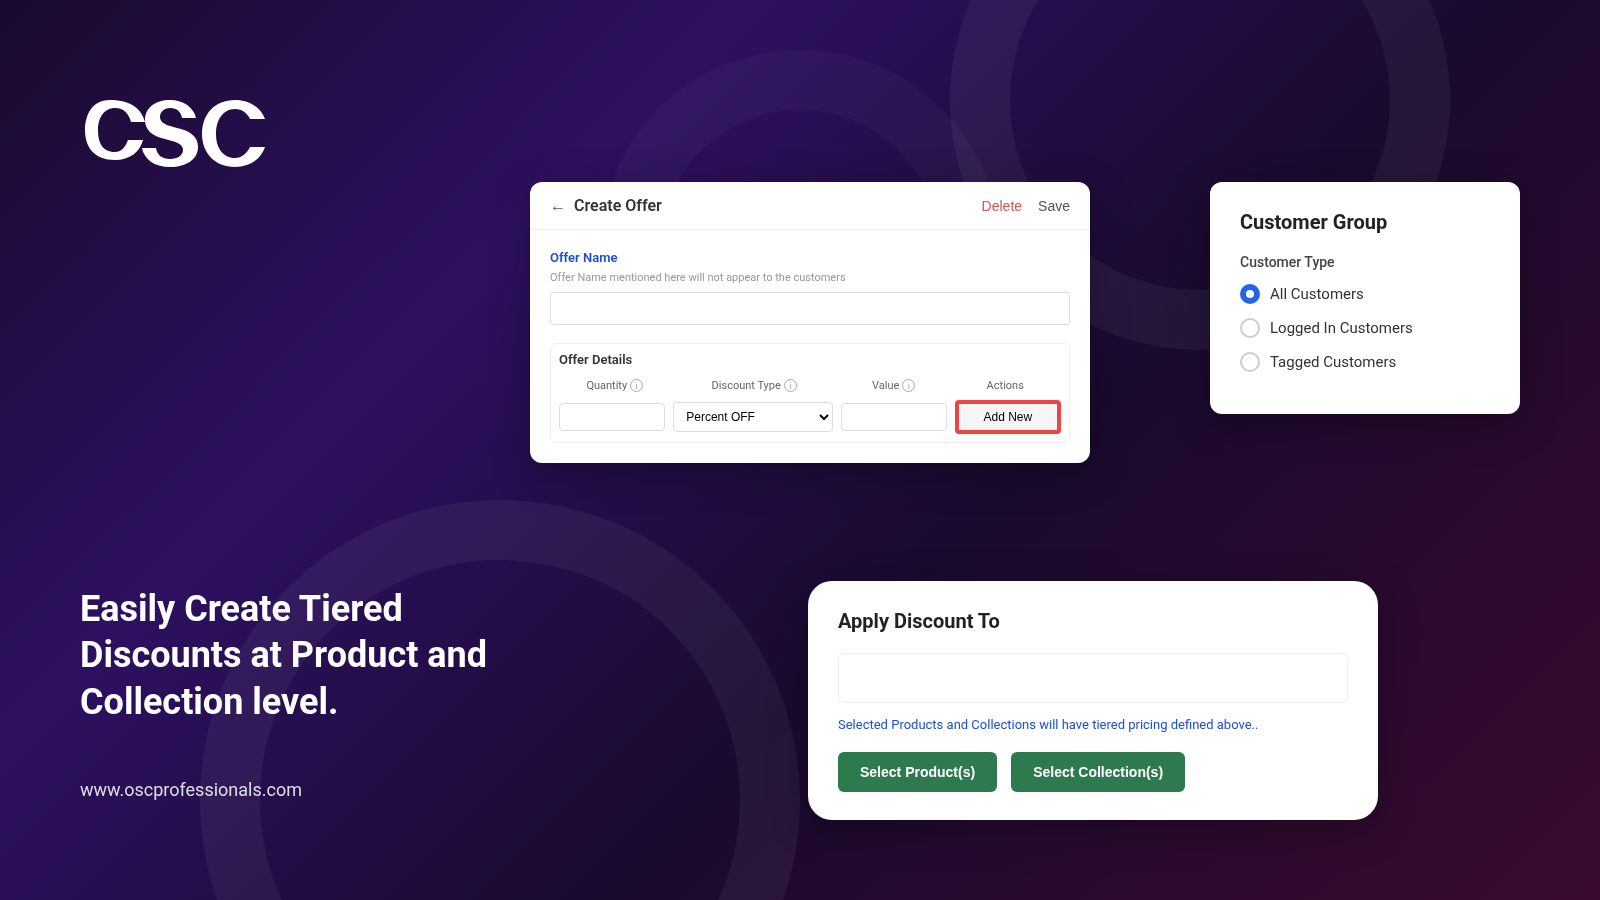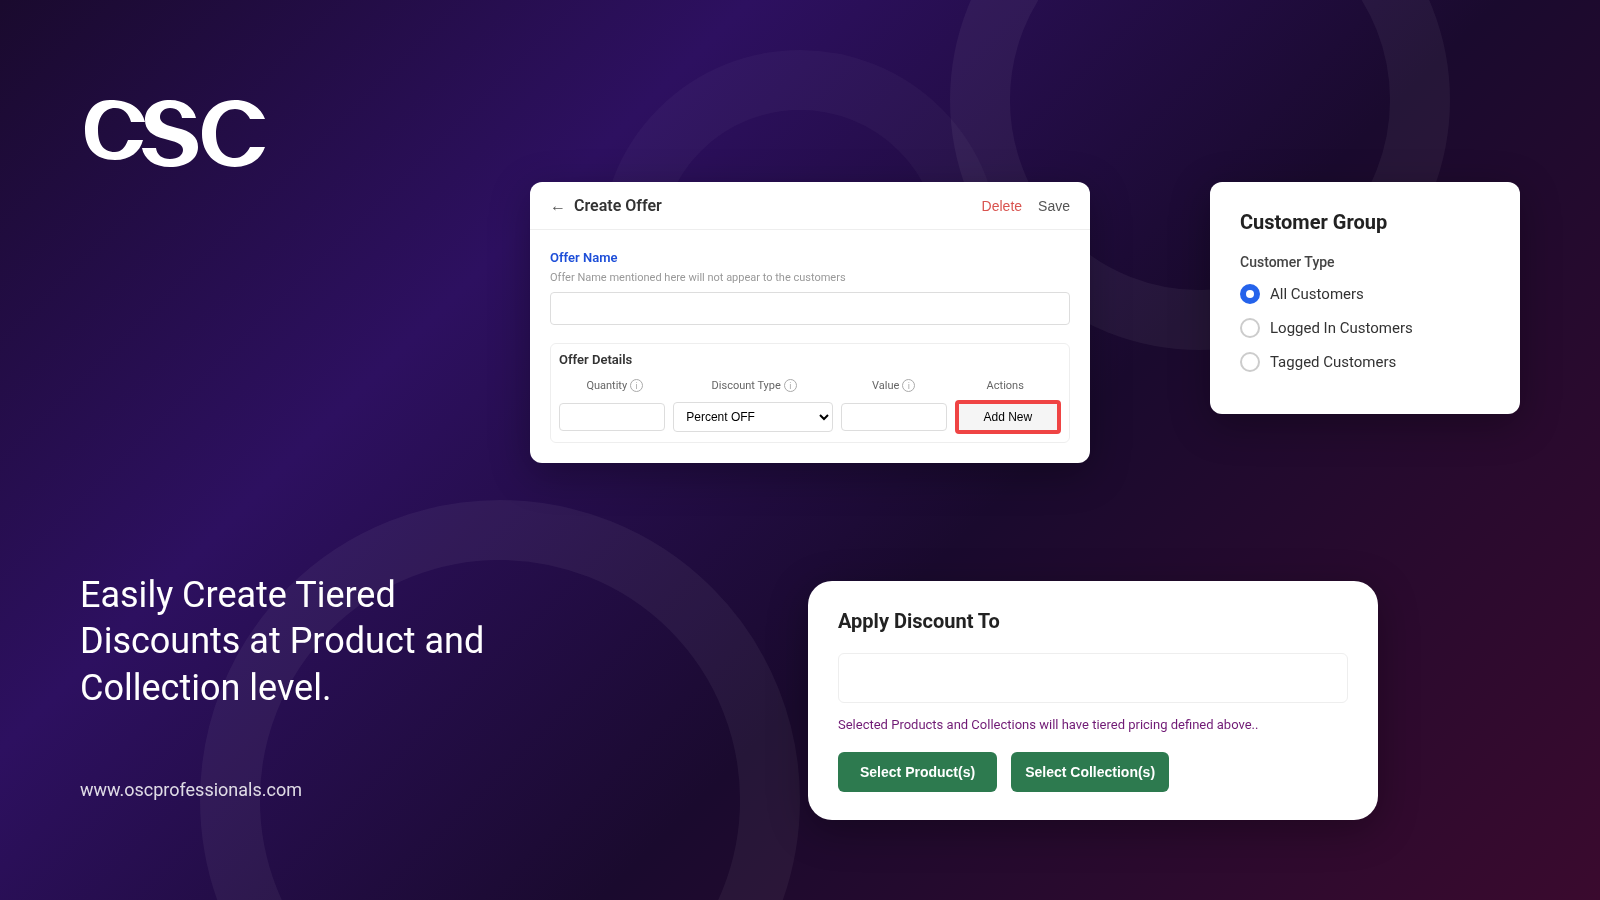--- a/index.html
+++ b/index.html
@@ -42,25 +42,25 @@
     }
 
     .logo svg {
       width: 200px;
       height: 100px;
     }
 
     
     .tagline {
       position: absolute;
-      bottom: 188px;
+      bottom: 174px;
       left: 80px;
       color: white;
       font-size: 36px;
-      font-weight: 400;
+      font-weight: 700;
       line-height: 1.3;
       max-width: 430px;
     }
 
     .website {
       position: absolute;
       bottom: 100px;
       left: 80px;
       color: rgba(255,255,255,0.85);
       font-size: 18px;
@@ -318,21 +318,21 @@
     .discount-content-area {
       border: 1px solid #eee;
       border-radius: 6px;
       padding: 16px;
       min-height: 50px;
       margin-bottom: 14px;
     }
 
     .discount-hint {
       font-size: 13px;
-      color: #701a75;
+      color: #1d4ed8;
       margin-bottom: 20px;
     }
 
     .discount-buttons {
       display: flex;
       gap: 14px;
     }
 
     .btn-select-product {
       background: #2d7a4f;
@@ -343,21 +343,21 @@
       font-size: 14px;
       font-weight: 600;
       cursor: pointer;
     }
 
     .btn-select-collection {
       background: #2d7a4f;
       color: white;
       border: none;
       border-radius: 6px;
-      padding: 12px 14px;
+      padding: 12px 22px;
       font-size: 14px;
       font-weight: 600;
       cursor: pointer;
     }
   </style>
 </head>
 <body>
 
 <div class="bg-circle bg-circle-1"></div>
 <div class="bg-circle bg-circle-2"></div>

